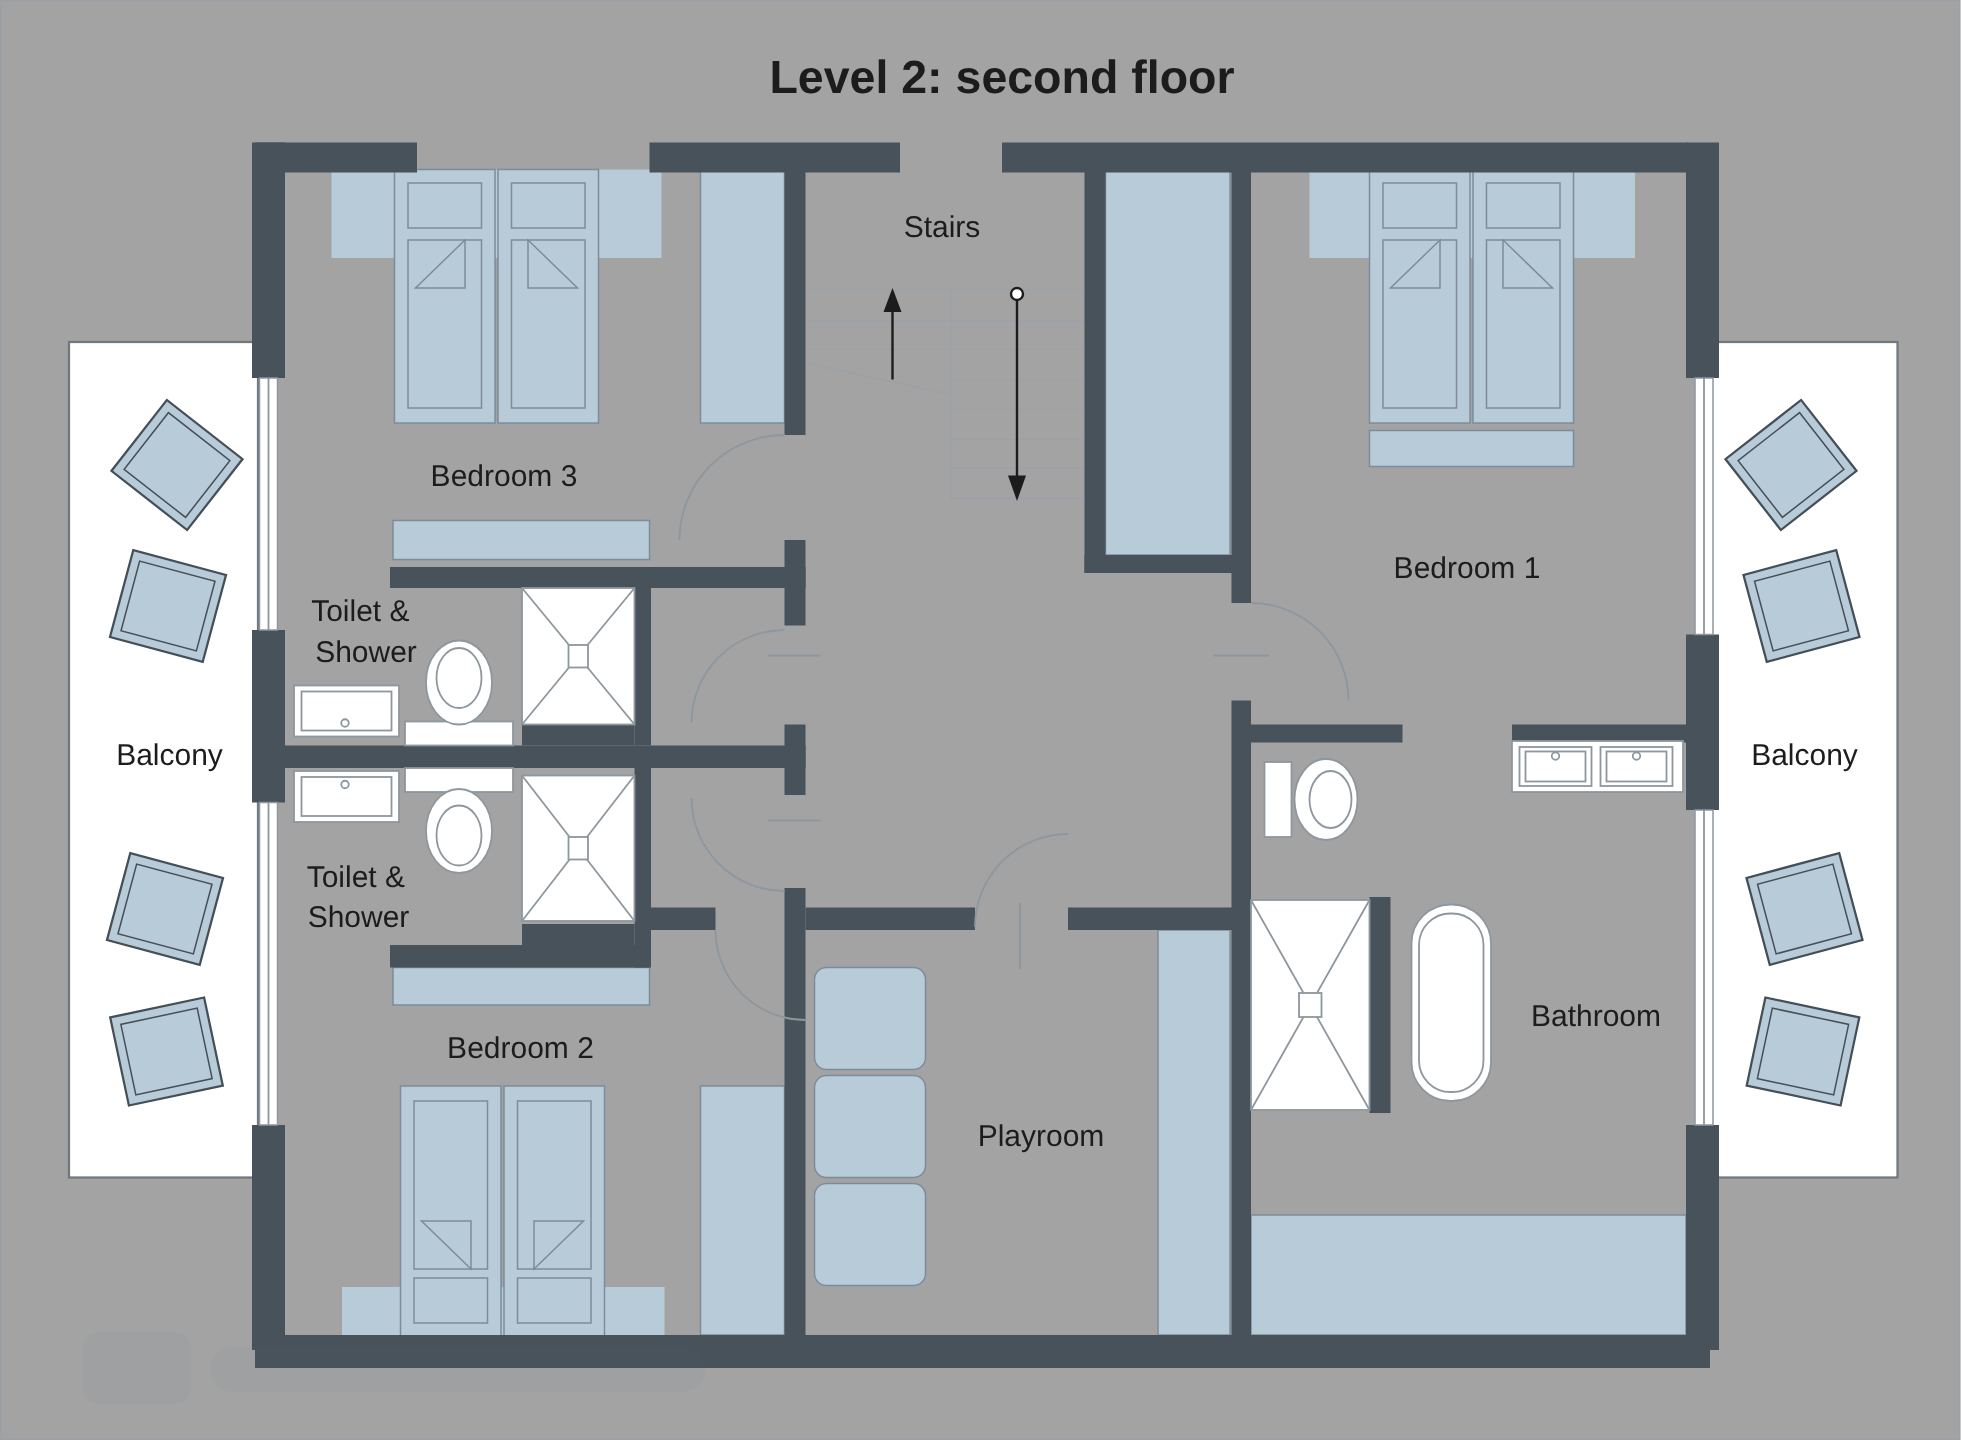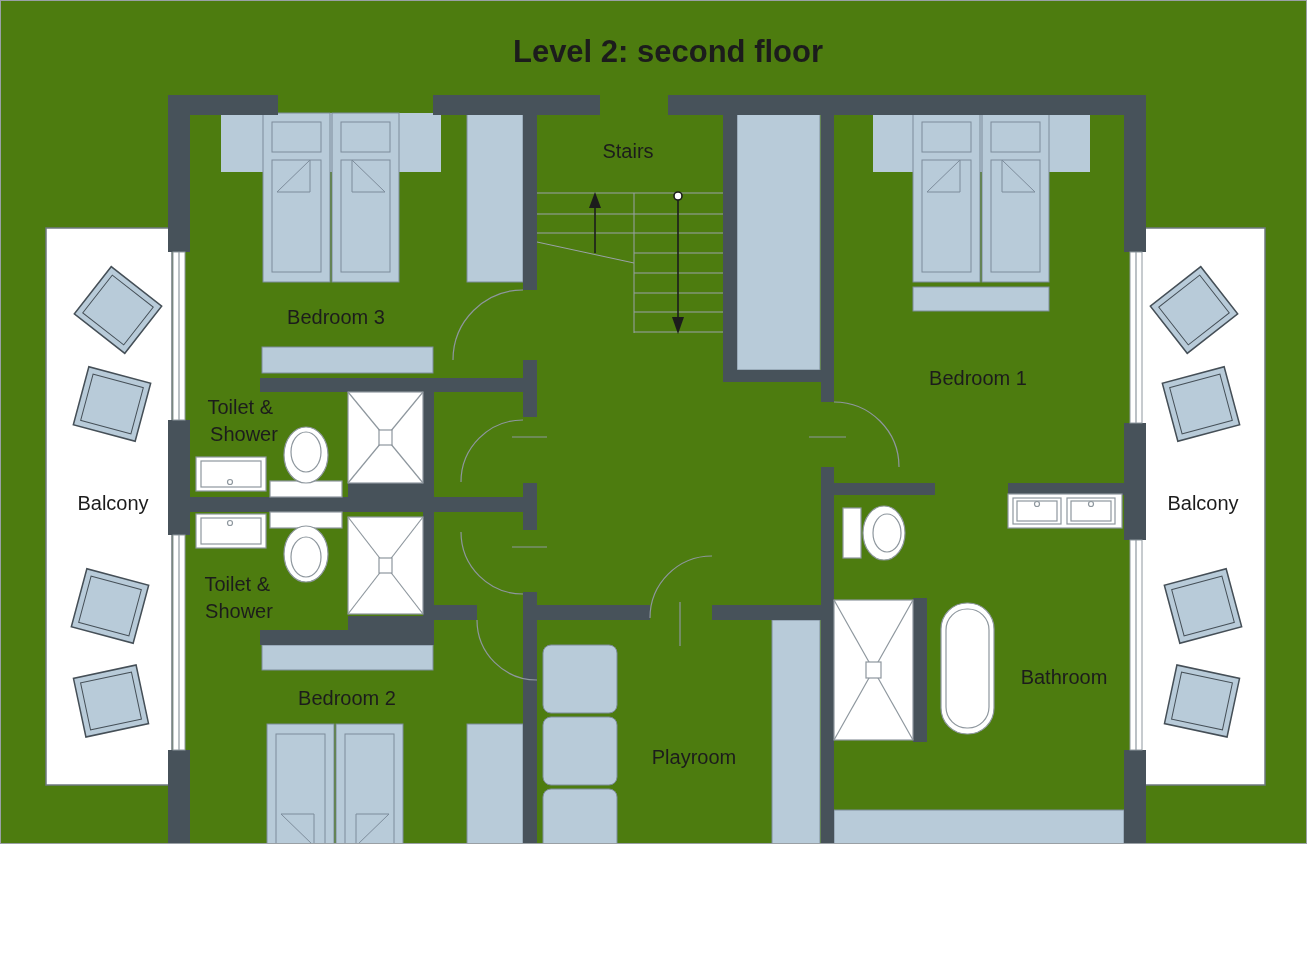--- a/index.html
+++ b/index.html
@@ -1,16 +1,16 @@
 <!DOCTYPE html>
 <html><head>
 <meta charset="utf-8">
 <style>
   html,body{margin:0;padding:0;background:#ffffff;}
-  .canvas{position:relative;width:1307px;height:844px;background:#4d7c0f;outline:1px solid #9aa0a5;outline-offset:-1px;overflow:hidden;font-family:"Liberation Sans",sans-serif;}
+  .canvas{position:relative;width:1307px;height:960px;background:#a3a3a3;outline:1px solid #9aa0a5;outline-offset:-1px;overflow:hidden;font-family:"Liberation Sans",sans-serif;}
   svg{display:block;}
   .wall{fill:#47525a;stroke:none;}
   .furn{fill:#b8cbd9;stroke:#7d8c9b;stroke-width:1;}
   .furn-noline{fill:#b8cbd9;stroke:none;}
   .fix{fill:#ffffff;stroke:#8e979e;stroke-width:1.2;}
   .fixline{fill:none;stroke:#8e979e;stroke-width:1.2;}
   .thin{fill:none;stroke:#9aa2a8;stroke-width:1;}
   .arrow{stroke:#1c1c1c;stroke-width:1.6;fill:none;}
   .arrowhead{fill:#1c1c1c;stroke:none;}
   .balc{fill:#ffffff;stroke:#6f7880;stroke-width:1.5;}

